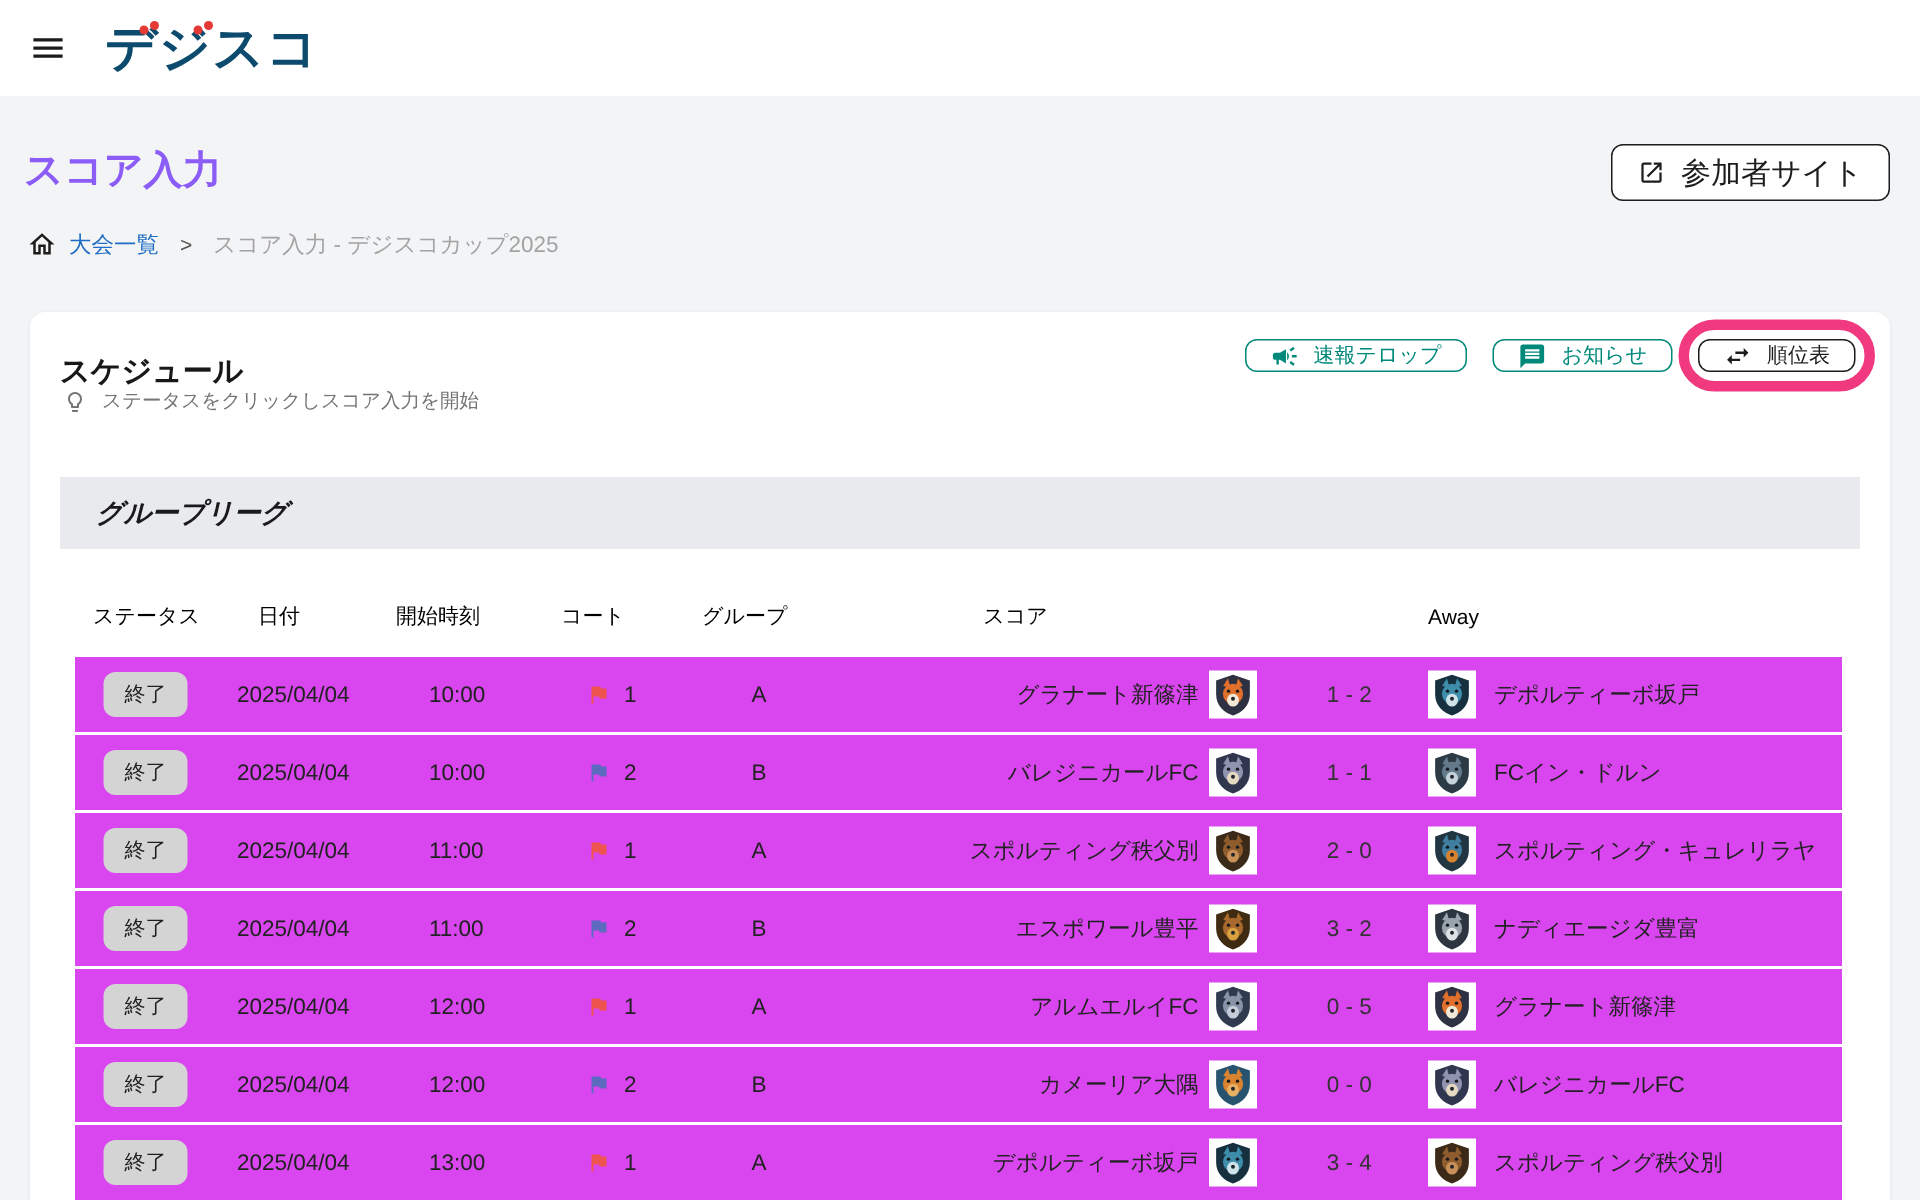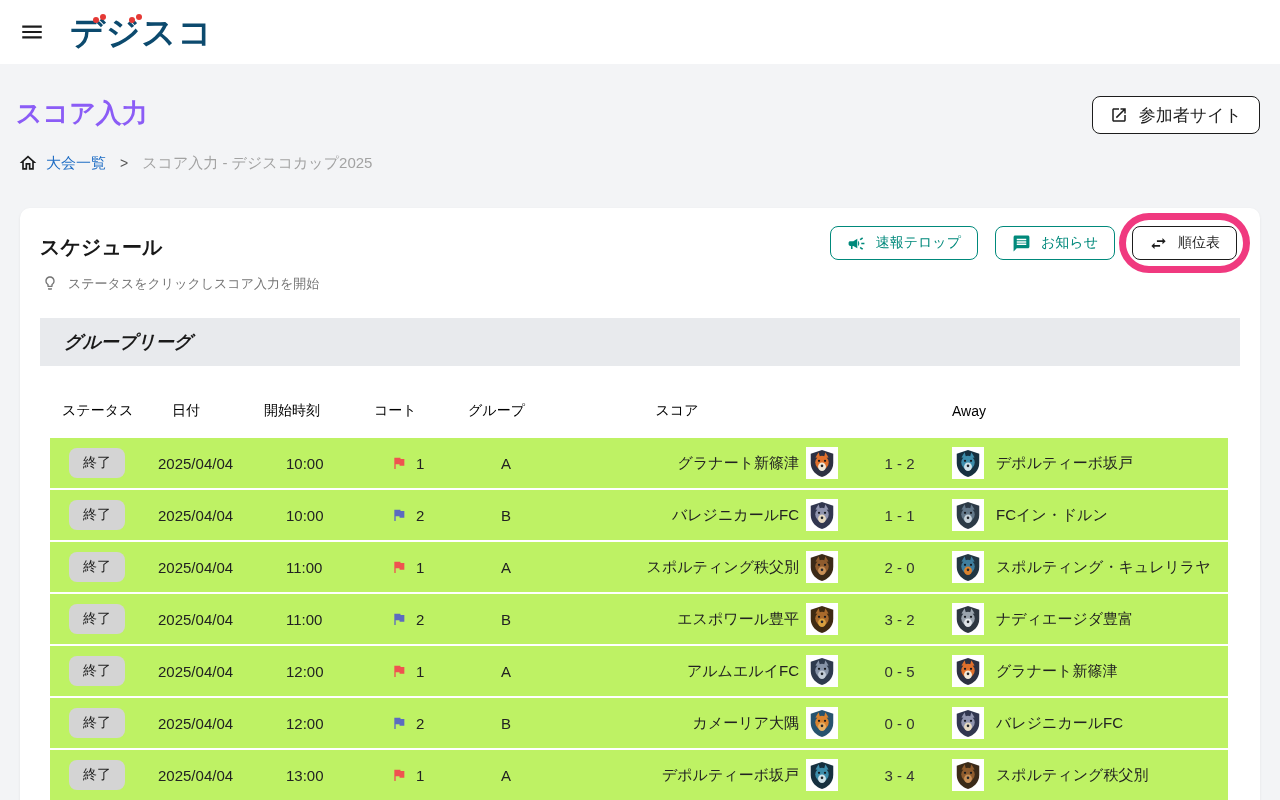--- a/index.html
+++ b/index.html
@@ -15,55 +15,55 @@
   .logo { margin-left:22px; position:relative; font-size:34px; font-weight:800;
     letter-spacing:1px; color:#0c4a6e; cursor:pointer; line-height:1; }
   .dot-pair { position:absolute; width:6px; height:6px; border-radius:50%; background:var(--logo-red); }
   .dot-pair::after { content:""; position:absolute; left:7px; top:-3px; width:6px; height:6px;
     border-radius:50%; background:var(--logo-red); }
   .dp1 { left:23px; top:2px; } .dp2 { left:59px; top:2px; }
   
   .page-title { margin:32px 0 0 16px; font-size:26px; font-weight:700; color:#8b5cf6; }
   .participant-btn { position:absolute; top:96px; right:20px; height:38px; padding:0 17px;
     display:inline-flex; align-items:center; gap:11px; background:#fff;
-    border:1px solid #1d1d1d; border-radius:8px; font-size:17px; color:#1d1d1d; cursor:pointer; }
+    border:1px solid #1d1d1d; border-radius:8px; font-size:20px; color:#1d1d1d; cursor:pointer; }
   .breadcrumb { margin:22px 0 0 18px; display:flex; align-items:center; gap:10px; font-size:15px; }
   .crumb-link { color:var(--link); text-decoration:none; display:flex; align-items:center; gap:8px; cursor:pointer; }
   .crumb-sep { color:#555; font-size:14px; padding:0 4px; }
   .crumb-current { color:#a3a3a3; }
   
   .card { position:absolute; left:20px; top:208px; width:1240px; height:640px;
     background:#fff; border-radius:10px 10px 0 0; box-shadow:0 1px 3px rgba(0,0,0,.07); }
   .card-title { position:absolute; left:20px; top:26px; font-size:20px; font-weight:700; color:#181818; }
   .card-actions { position:absolute; top:18px; right:23px; display:flex; align-items:center; gap:17px; }
-  .btn-outline { display:inline-flex; align-items:center; gap:10px; height:34px; padding:0 16px;
+  .btn-outline { display:inline-flex; align-items:center; gap:10px; height:22px; padding:0 16px;
     border-radius:8px; background:#fff; font-size:14px; cursor:pointer; white-space:nowrap; }
   .btn-teal { border:1px solid var(--teal); color:var(--teal); }
   .btn-dark { border:1px solid #1d1d1d; color:#1d1d1d; }
   .standings-wrap { position:relative; display:inline-flex; }
   .ring { position:absolute; inset:-13px -13px; border:7px solid var(--pink);
     border-radius:30px; pointer-events:none; }
-  .tip { position:absolute; left:22px; top:67px; display:flex; align-items:flex-start; gap:10px;
+  .tip { position:absolute; left:22px; top:50px; display:flex; align-items:flex-end; gap:10px;
     font-size:13px; color:#757575; }
   .banner { position:absolute; left:20px; top:110px; width:1200px; height:48px;
     background:#e8eaed; display:flex; align-items:center; padding-left:24px; }
   .banner-text { font-size:18px; font-weight:700; color:#1a1a1a;font-style:italic; }
   
   .grid { display:grid;
     grid-template-columns:100px 100px 105px 100px 100px minmax(0,1fr) 48px 105px 44px 232px; }
   .thead { position:absolute; left:30px; top:187px; width:1178px; height:32px;
     font-size:14px; color:#000000; }
   .thead > div { display:flex; align-items:center; }
   .h-status { padding-left:12px; } .h-date { padding-left:22px; } .h-time { padding-left:14px; }
   .h-court { padding-left:19px; } .h-group { padding-left:13px; }
   .h-home { grid-column:6/8; justify-content:flex-end; padding-right:9px; }
   .h-score { justify-content:center; }
   .h-away { grid-column:9/11; }
   .tbody { position:absolute; left:30px; top:230px; width:1178px; }
-  .trow { background:#bef264; height:50px; margin-bottom:2px; }
+  .trow { background:#d946ef; height:50px; margin-bottom:2px; }
   .c { display:flex; align-items:center; font-size:15px; color:#222; }
   .c-status { padding-left:19px; }
   .chip { width:56px; height:30px; border:none; border-radius:8px; background:#d4d4d4;
     color:#1e1e1e; font-size:14px; font-family:inherit; cursor:pointer; }
   .c-date { padding-left:8px; } .c-time { padding-left:36px; }
   .c-court { padding-left:36px; gap:9px; } .c-group { padding-left:46px; }
   .c-home-name { justify-content:flex-end; text-align:right; }
   .c-home-logo { padding-left:7px; }
   .c-score { justify-content:center; color:#333; }
   .c-away-name { padding-left:0; }

